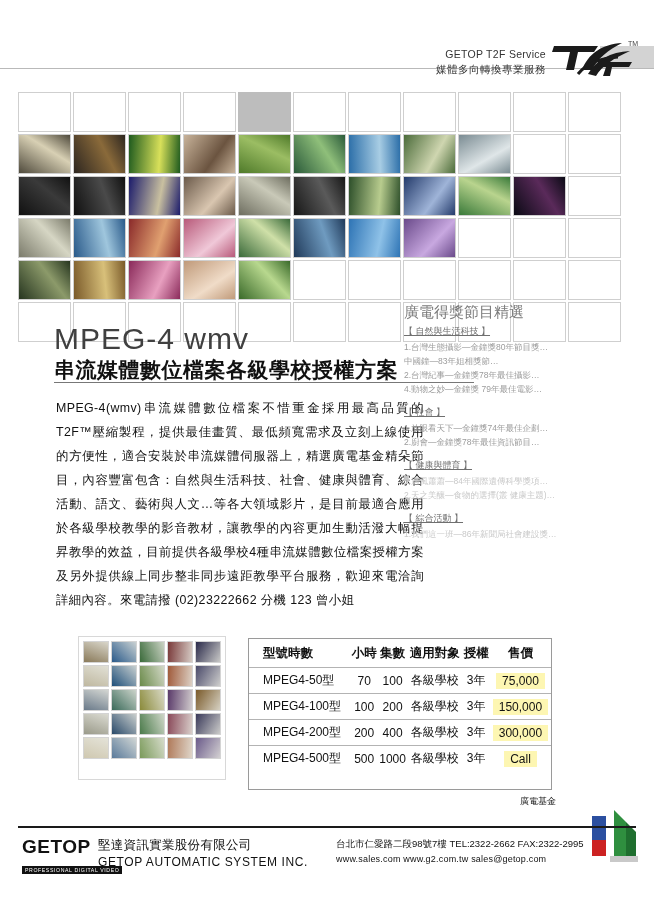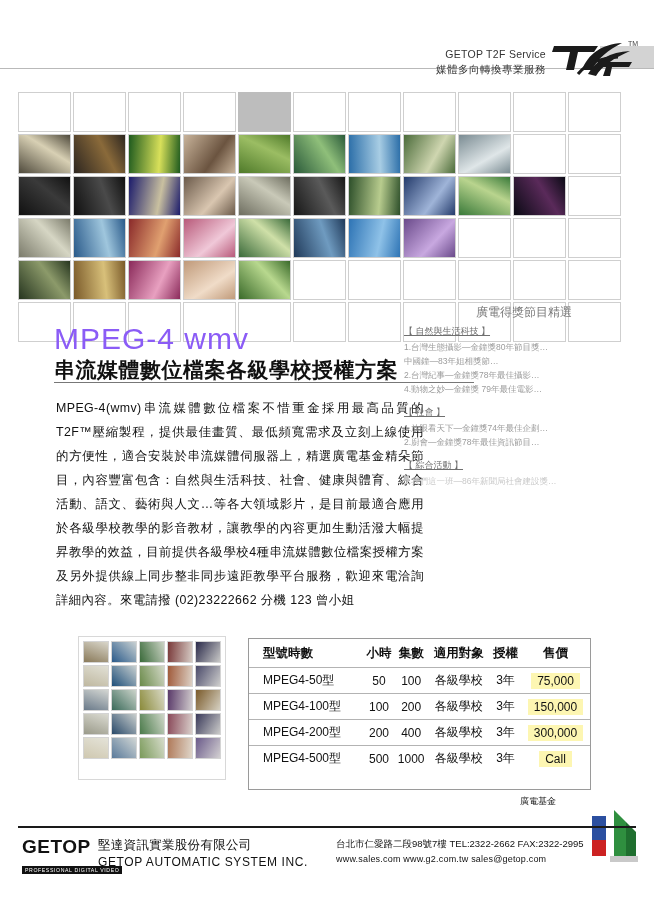--- a/index.html
+++ b/index.html
@@ -24,42 +24,42 @@
 
   
   .grid{position:absolute;left:18px;top:92px;width:620px;}
   .grid .row{display:flex;}
   .cell{width:53px;height:40px;margin-right:2px;margin-bottom:2px;border:1px solid #cfcfcf;box-sizing:border-box;background:#ffffff;overflow:hidden;position:relative;}
   .cell.empty{background:#ffffff;}
   .cell.gray{background:#bdbdbd;border-color:#bdbdbd;}
   .cell .ph{position:absolute;inset:0;}
 
   
-  .title{position:absolute;left:54px;top:322px;font-size:30px;color:#8b5cf6;letter-spacing:1px;font-weight:400;}
+  .title{position:absolute;left:54px;top:322px;font-size:30px;color:#404040;letter-spacing:1px;font-weight:400;}
   .subtitle{position:absolute;left:54px;top:356px;font-size:21px;color:#111;font-weight:bold;letter-spacing:.5px;}
   .subtitle-rule{position:absolute;left:54px;top:382px;width:420px;height:1px;background:#777;}
 
   
   .body-copy{position:absolute;left:56px;top:396px;width:368px;font-size:12.4px;line-height:24px;color:#111;letter-spacing:.4px;text-align:justify;}
 
   
   .awards{position:absolute;left:404px;top:305px;width:240px;font-size:8.5px;color:#9c9c9c;line-height:14px;}
   .awards .ahead{color:#6f6f6f;font-size:9px;margin-bottom:2px;text-decoration:underline;}
   .awards .agroup{margin-bottom:9px;}
   .awards .aitem{white-space:nowrap;overflow:hidden;}
-  .awards .top{color:#7a7a7a;font-size:12px;margin-bottom:5px;text-align:center;}
+  .awards .top{color:#7a7a7a;font-size:15px;margin-bottom:5px;}
   .awards .faint{color:#c9c9c9;}
 
   
   .mini{position:absolute;left:78px;top:636px;width:148px;height:144px;background:#ffffff;border:1px solid #d8d8d8;box-sizing:border-box;padding:3px;}
   .mini .mrow{display:flex;}
   .mini .mcell{width:27px;height:22px;margin:1px;border:1px solid #d4d4d4;box-sizing:border-box;overflow:hidden;}
 
   
-  .pricebox{position:absolute;left:248px;top:638px;width:343px;height:152px;border:1px solid #9a9a9a;background:#fff;box-sizing:border-box;}
+  .pricebox{position:absolute;left:248px;top:638px;width:304px;height:152px;border:1px solid #9a9a9a;background:#fff;box-sizing:border-box;}
   table.price{border-collapse:collapse;width:100%;margin:0;}
   table.price td,table.price th{font-size:12px;color:#111;padding:0;height:25px;text-align:center;font-weight:normal;}
   table.price thead th{font-weight:bold;font-size:12.5px;height:28px;}
   table.price tbody tr{border-top:1px solid #b3b3b3;}
   table.price td.model{text-align:left;padding-left:14px;}
   td.price-cell{font-weight:bold;}
   td.price-cell span{display:inline-block;padding:1px 6px;}
   .hl{background:#fdf6b2;}
 
   
@@ -258,20 +258,25 @@
           <div class="ahead">【 自然與生活科技 】</div>
           <div class="aitem">1.台灣生態攝影—金鐘獎80年節目獎…</div>
           <div class="aitem">中國鐘—83年姐相獎節…</div>
           <div class="aitem">2.台灣紀事—金鐘獎78年最佳攝影…</div>
           <div class="aitem">4.動物之妙—金鐘獎  79年最佳電影…</div>
         </div>
         <div class="agroup">
           <div class="ahead">【 社會 】</div>
           <div class="aitem">1.放眼看天下—金鐘獎74年最佳企劃…</div>
           <div class="aitem">2.廚會—金鐘獎78年最佳資訊節目…</div>
+        </div>
+        <div class="agroup">
+          <div class="ahead">【 健康與體育 】</div>
+          <div class="aitem faint">1.邁風蕭蕭—84年國際遺傳科學獎項…</div>
+          <div class="aitem faint">2.天之美釀—食物的選擇(叢  健康主題)…</div>
         </div>
         <div class="agroup">
           <div class="ahead">【 綜合活動 】</div>
           <div class="aitem faint">1.我們這一班—86年新聞局社會建設獎…</div>
         </div>
       </div>
   </div>
 
   <div class="mini" id="mini-grid">
       <div class="mrow">
@@ -319,21 +324,21 @@
             <th>小時</th>
             <th>集數</th>
             <th>適用對象</th>
             <th>授權</th>
             <th>售價</th>
           </tr>
       </thead>
       <tbody id="price-body">
           <tr>
             <td class="model">MPEG4-50型</td>
-            <td class="">50</td>
+            <td class="">70</td>
             <td class="">100</td>
             <td class="">各級學校</td>
             <td class="">3年</td>
             <td class="price-cell"><span class="hl">75,000</span></td>
           </tr>
           <tr>
             <td class="model">MPEG4-100型</td>
             <td class="">100</td>
             <td class="">200</td>
             <td class="">各級學校</td>

